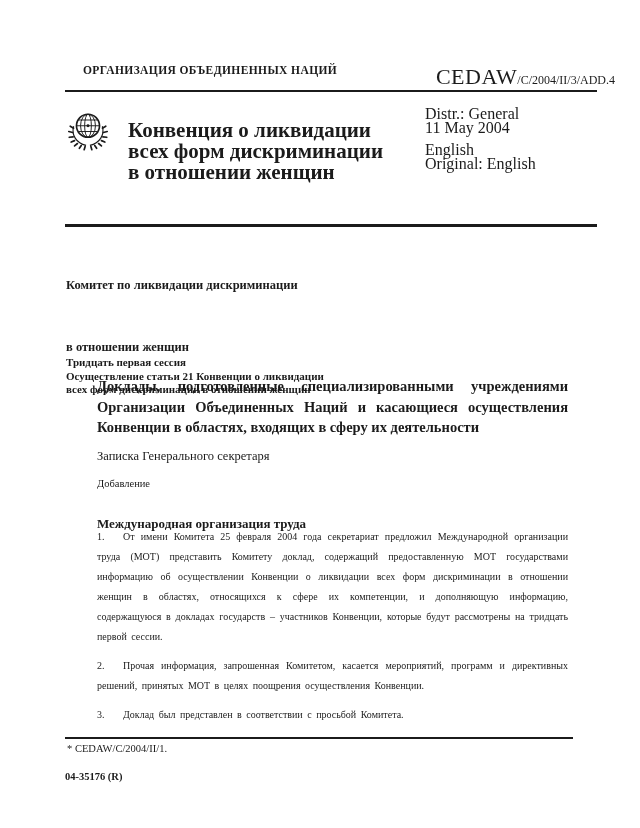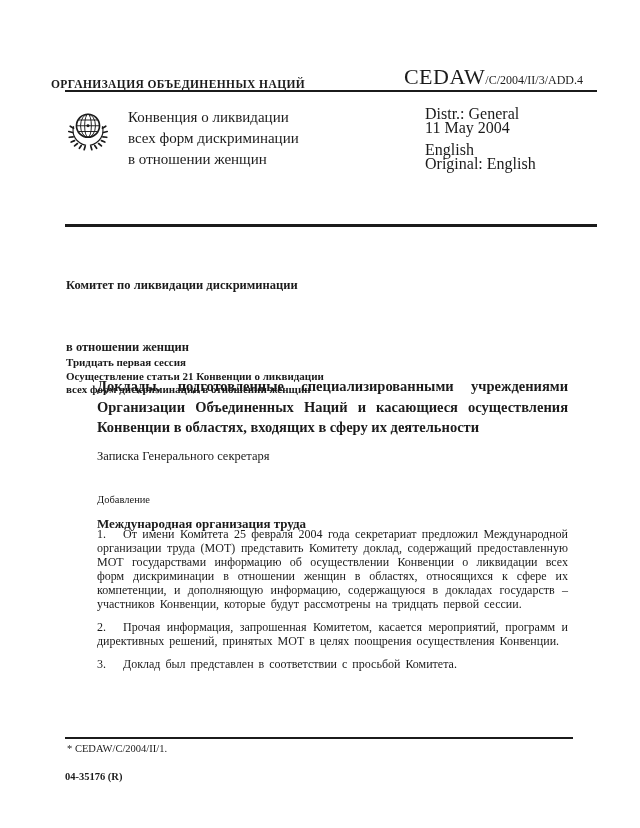--- a/index.html
+++ b/index.html
@@ -6,50 +6,50 @@
   #page{
     position:relative;
     width:640px;height:828px;
     background:#ffffff;
     font-family:"Liberation Serif","DejaVu Serif",serif;
     color:#1b1b1b;
     overflow:hidden;
   }
   
   .header-row{
-    position:absolute;left:51px;top:64px;width:532px;
-    display:flex;justify-content:space-between;align-items:flex-end;
+    position:absolute;left:83px;top:64px;width:532px;
+    display:flex;justify-content:space-between;
   }
   .org-name{font-size:11.5px;font-weight:bold;letter-spacing:0.4px;}
   .doc-symbol{white-space:nowrap;font-weight:normal;}
   .doc-symbol .big{font-size:22px;letter-spacing:0.5px;}
   .doc-symbol .small{font-size:12px;}
   .rule{position:absolute;left:65px;width:532px;background:#1b1b1b;}
   #header-rule{top:90px;height:2px;}
   #section-rule{top:224px;height:2.5px;}
   
   #un-emblem{position:absolute;left:64px;top:106px;width:48px;height:52px;}
   .conv-title{
-    position:absolute;left:128px;top:107px;width:270px;
-    font-size:15px;font-weight:normal;line-height:21px;
+    position:absolute;left:128px;top:120px;width:270px;
+    font-size:21px;font-weight:bold;line-height:21px;
   }
   .distr-block{position:absolute;left:425px;top:107px;font-size:16px;line-height:13.5px;}
   .distr-block .grp{margin-bottom:9px;}
   
   .committee{position:absolute;left:66px;top:232px;font-weight:bold;}
   .committee .lg{font-size:12.5px;line-height:17px;margin-top:45px;}
   .committee .sm{font-size:11px;line-height:13.5px;}
   .committee sup{font-size:7.5px;vertical-align:super;line-height:0;}
   
   .body-col{position:absolute;left:97px;width:471px;}
   #title-block{top:376px;font-size:14.5px;font-weight:bold;line-height:20.5px;text-align:justify;}
   #note-line{top:449px;font-size:12.5px;}
-  #addendum-line{top:478px;font-size:10.5px;margin-top:16px;}
+  #addendum-line{top:478px;font-size:10.5px;}
   #section-heading{top:500px;font-size:13px;font-weight:bold;margin-top:16px;}
-  #paragraphs{top:527px;font-size:12px;line-height:14px;text-align:justify;word-spacing:2px;}
+  #paragraphs{top:527px;font-size:10px;line-height:20px;text-align:justify;word-spacing:2px;}
   .para{margin:0 0 9px 0;}
   .para .num{display:inline-block;width:26px;word-spacing:normal;}
   
   #footnote-rule{top:737px;width:508px;height:1.5px;}
   #footnote{position:absolute;left:67px;top:743px;font-size:10.5px;}
   #doc-number{position:absolute;left:65px;top:771px;font-size:10.5px;font-weight:bold;}
 </style>
 </head>
 <body>
 

